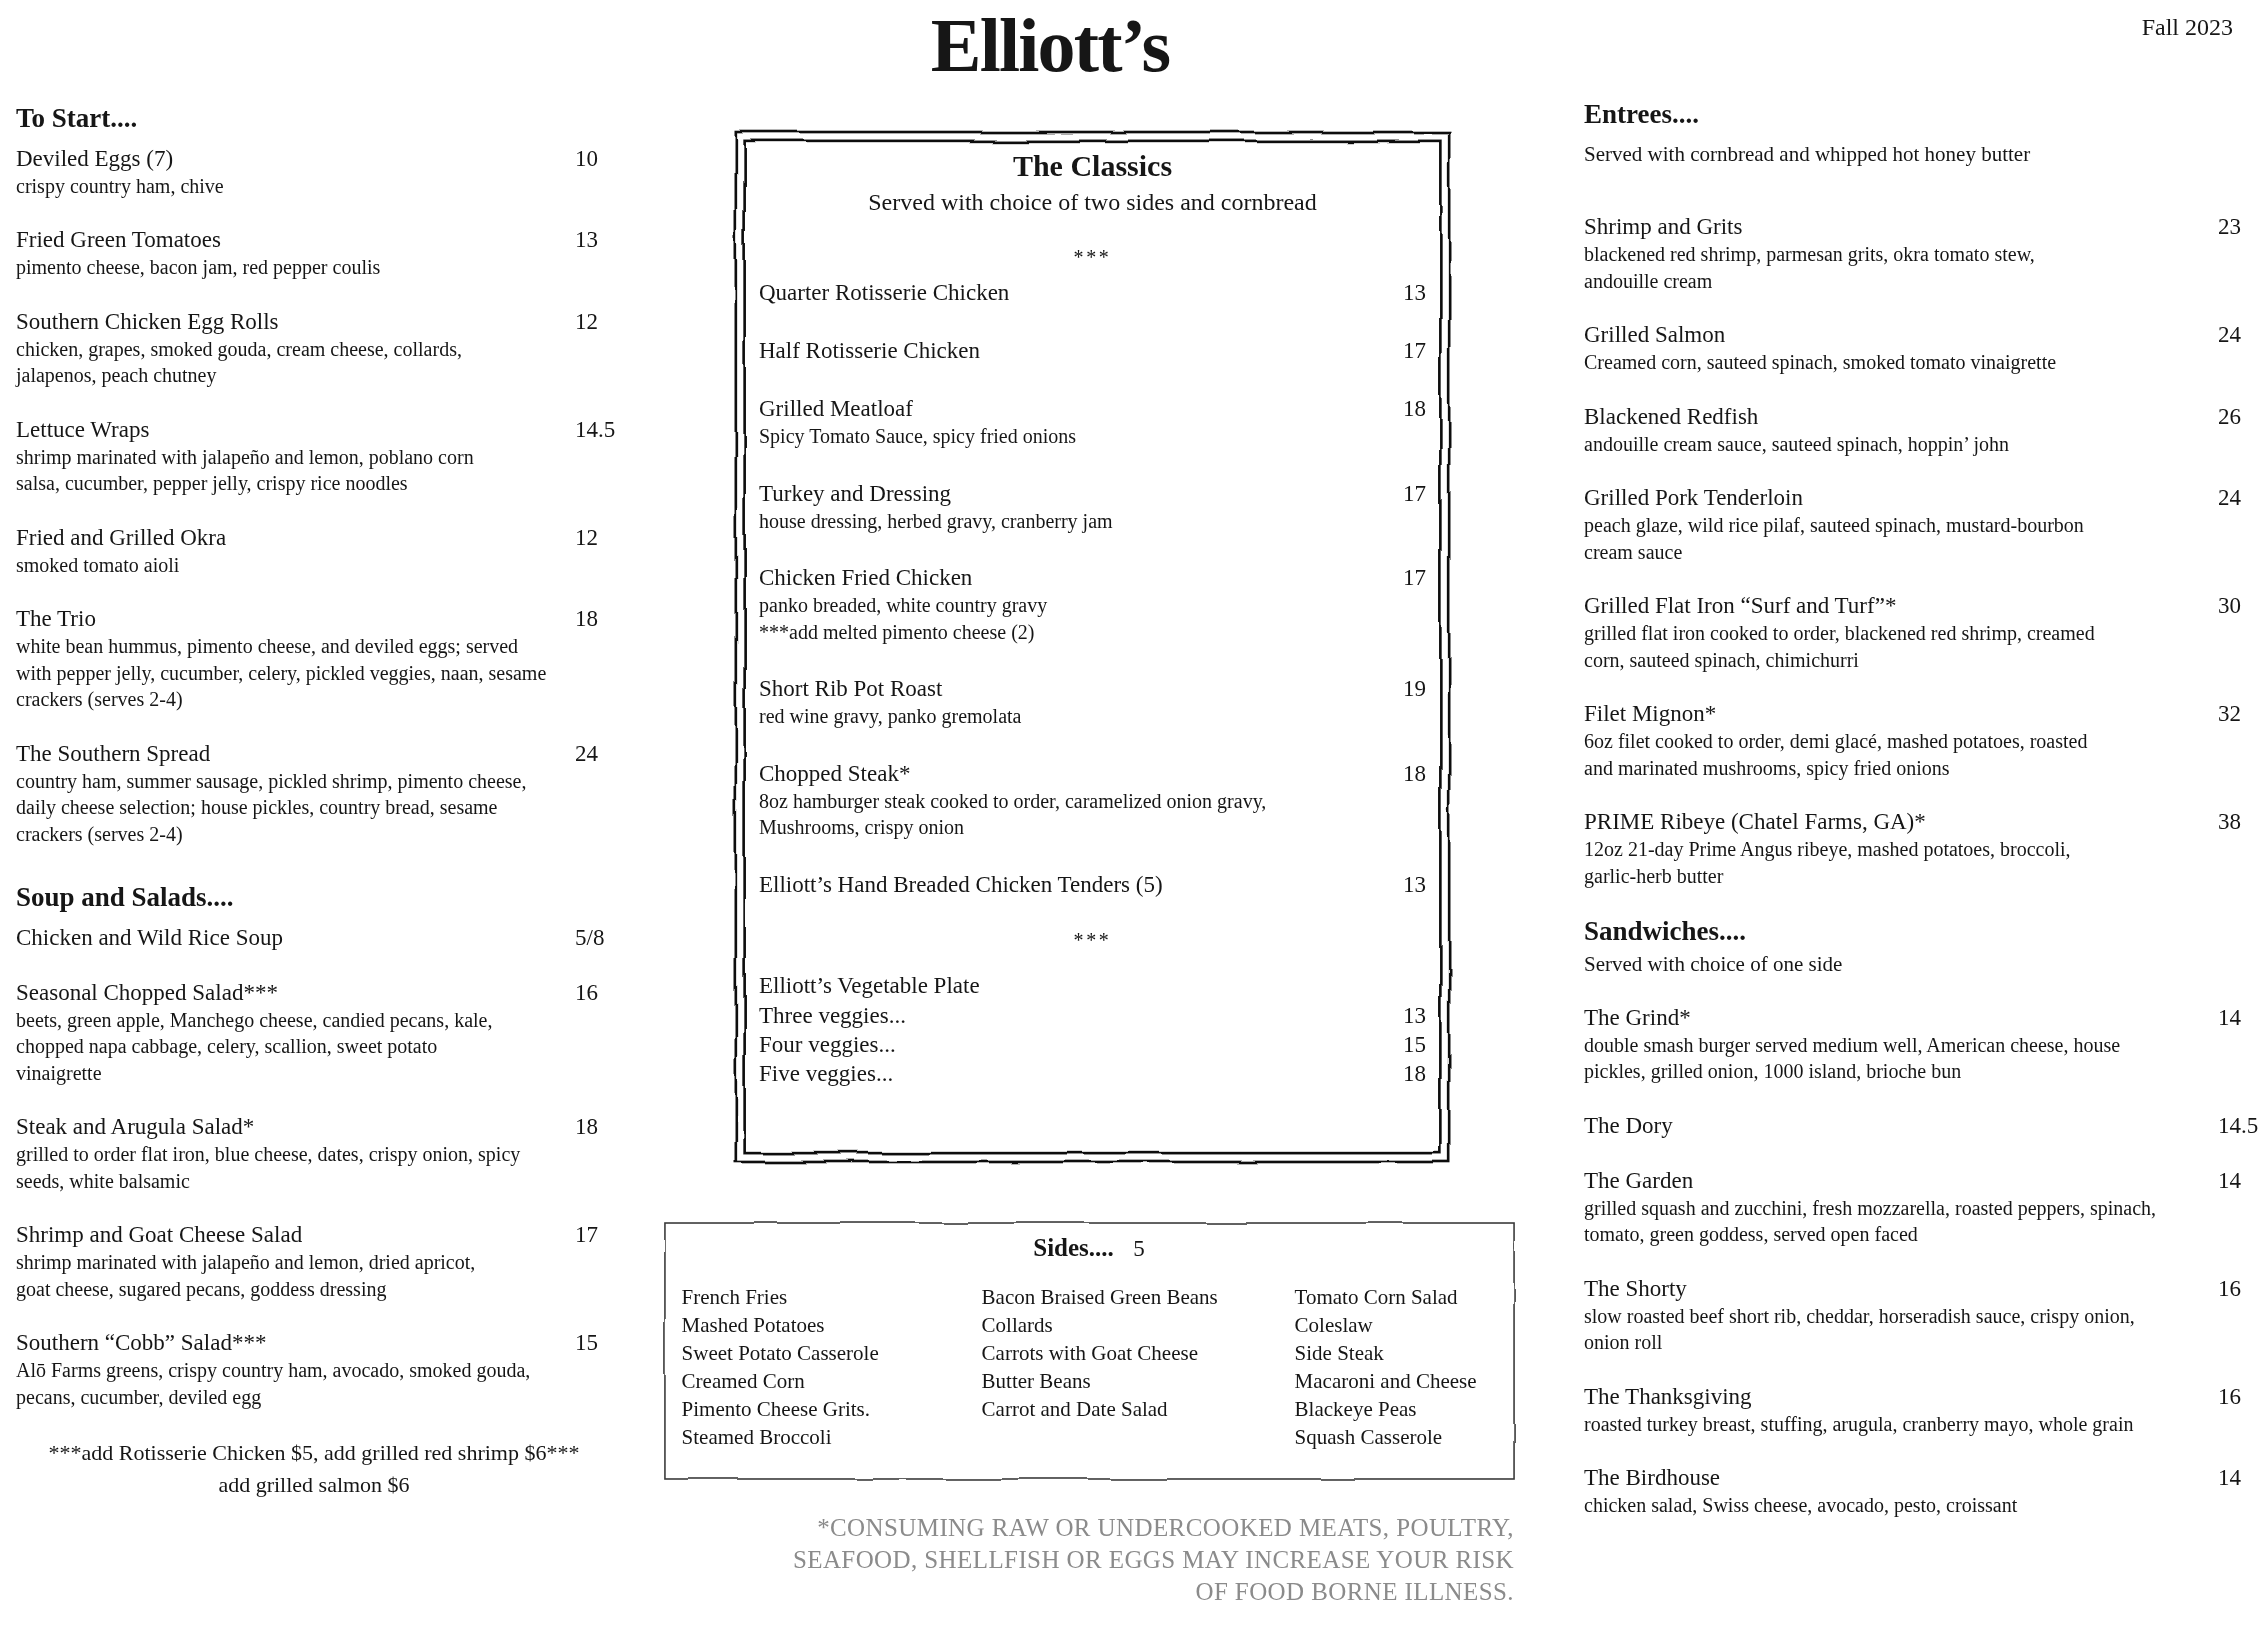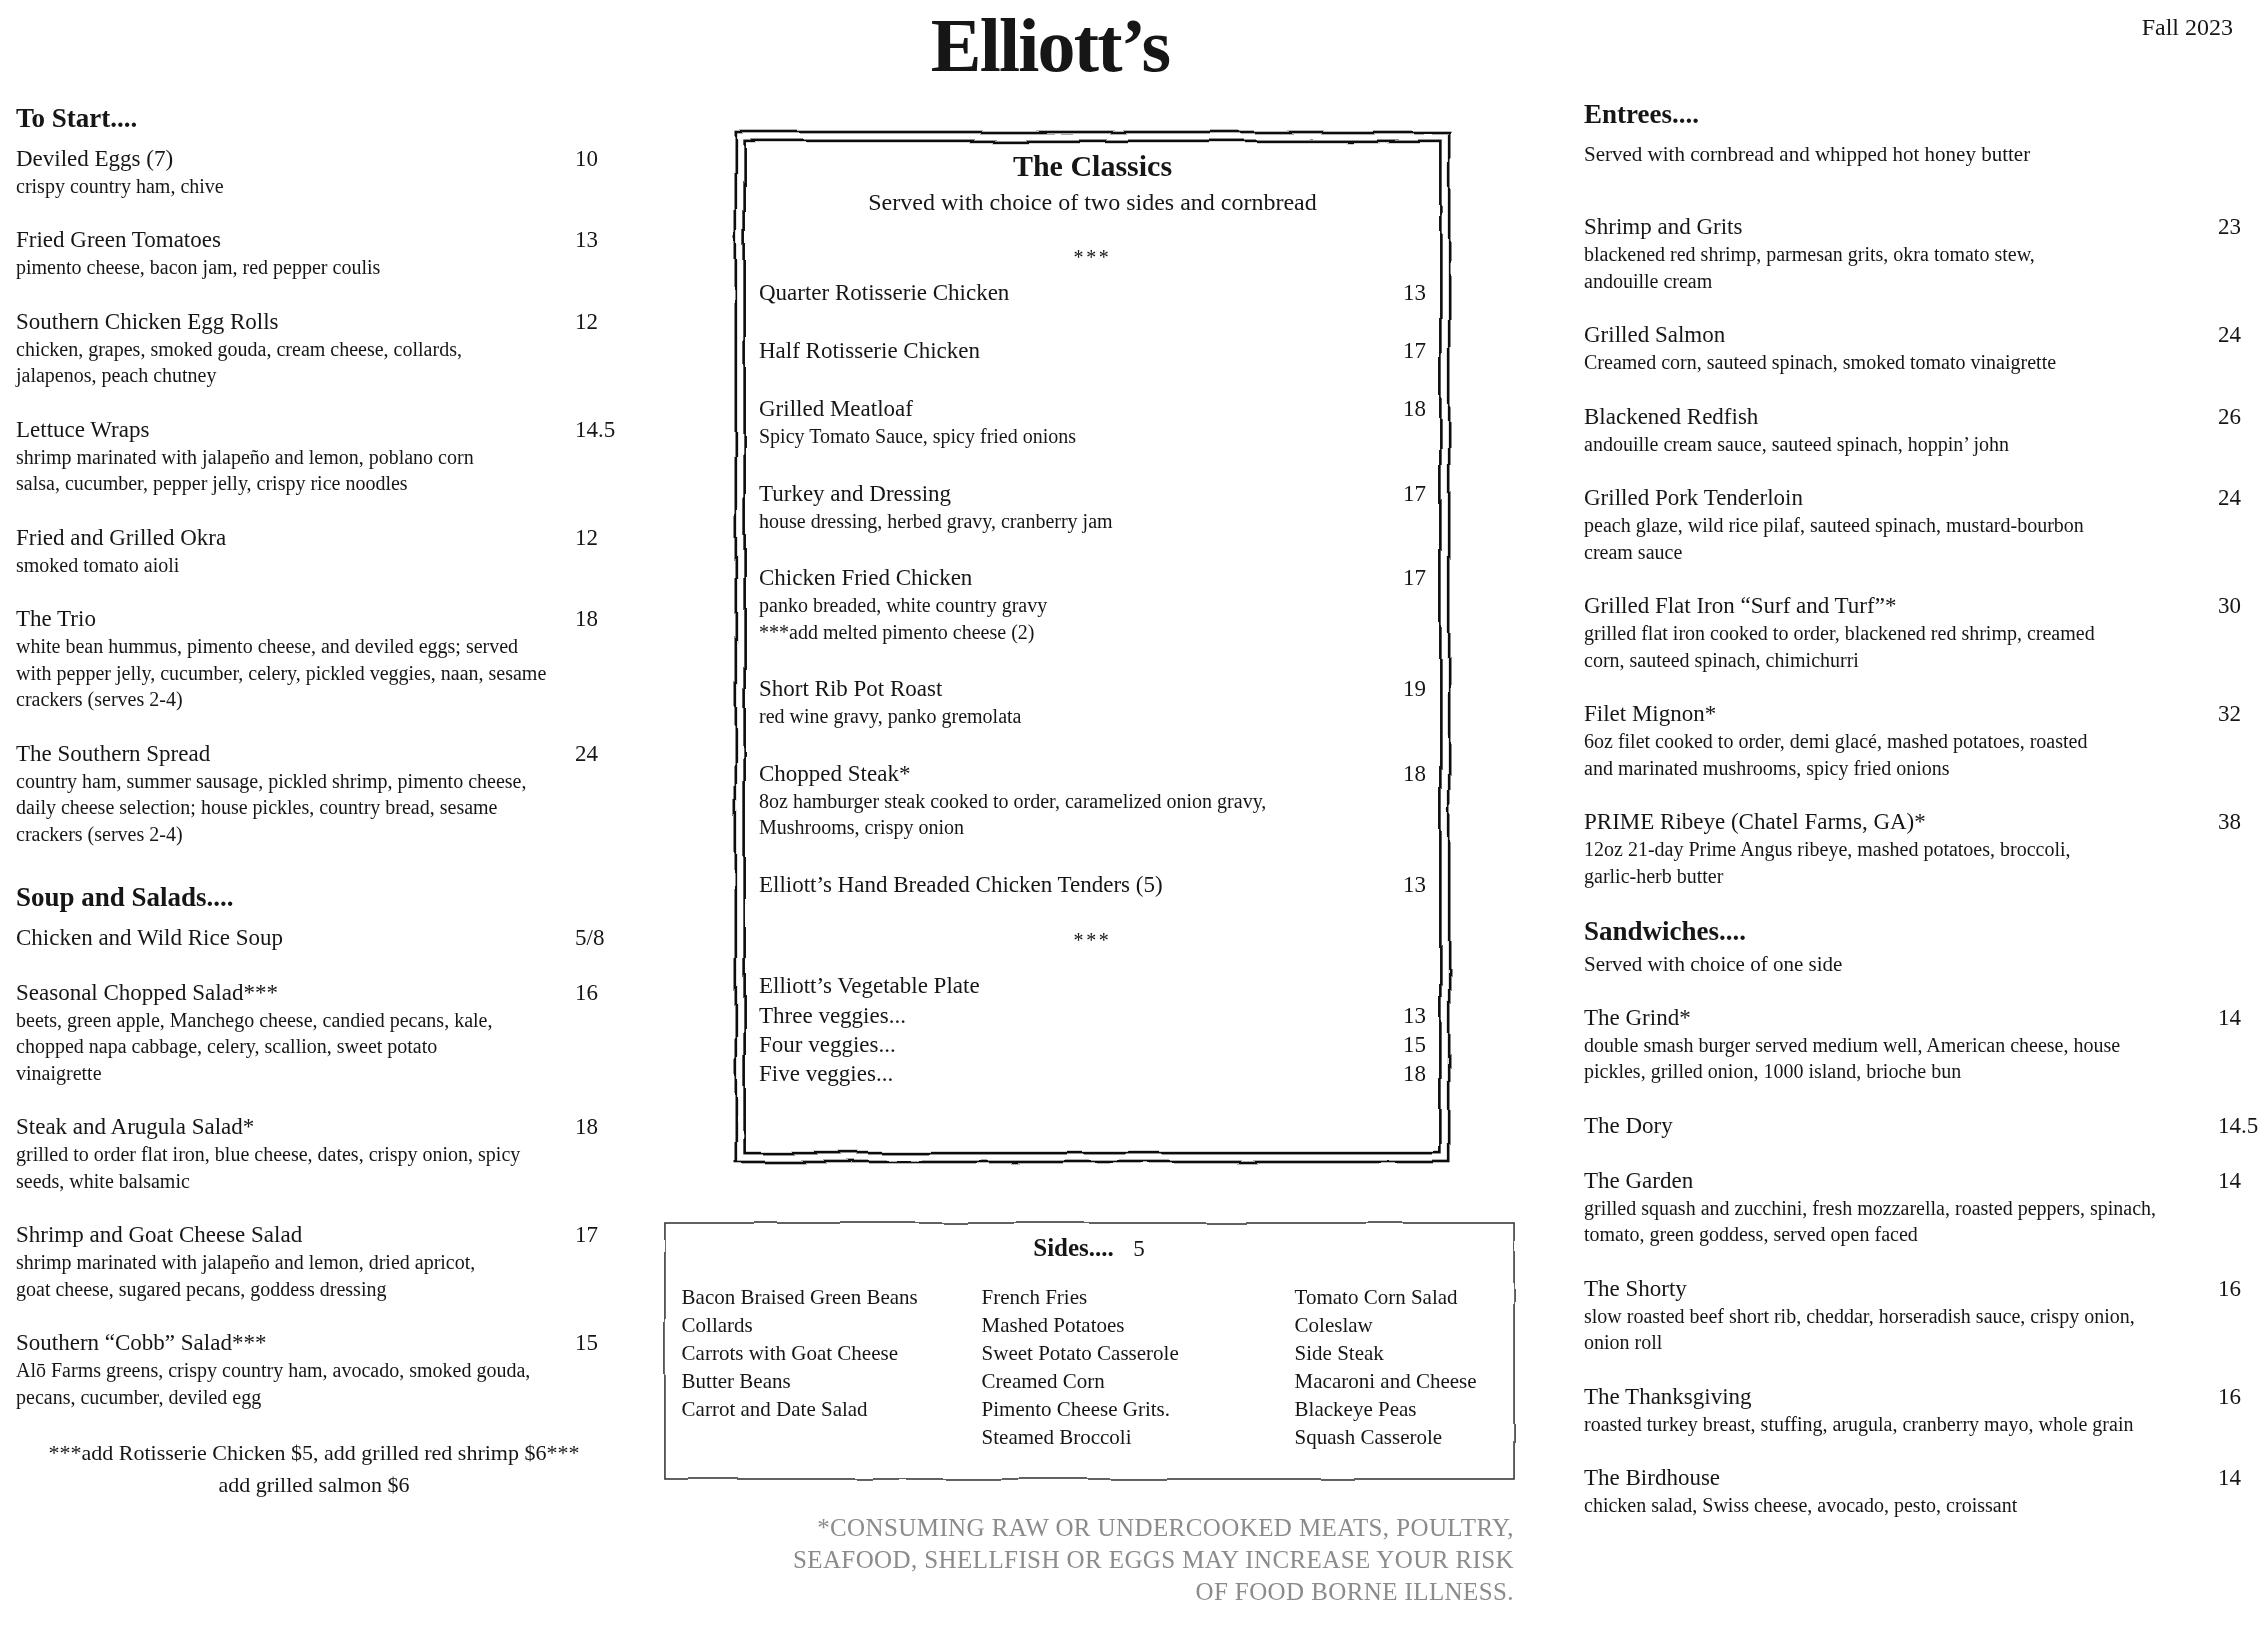--- a/index.html
+++ b/index.html
@@ -271,33 +271,33 @@
     <g filter="url(#wob2)" fill="none" stroke="#3a3a3a">
       <rect x="9" y="9" width="962" height="290" stroke-width="1.8"></rect>
     </g>
   </svg>
   <div class="box-inner">
     <div class="s-head">
       <span>Sides....</span><span class="s-pr">5</span>
     </div>
     <div class="s-grid">
       <div class="cell">
-        <div>Bacon Braised Green Beans</div>
-        <div>Collards</div>
-        <div>Carrots with Goat Cheese</div>
-        <div>Butter Beans</div>
-        <div>Carrot and Date Salad</div>
-      </div>
-      <div class="cell">
         <div>French Fries</div>
         <div>Mashed Potatoes</div>
         <div>Sweet Potato Casserole</div>
         <div>Creamed Corn</div>
         <div>Pimento Cheese Grits.</div>
         <div>Steamed Broccoli</div>
+      </div>
+      <div class="cell">
+        <div>Bacon Braised Green Beans</div>
+        <div>Collards</div>
+        <div>Carrots with Goat Cheese</div>
+        <div>Butter Beans</div>
+        <div>Carrot and Date Salad</div>
       </div>
       <div class="cell">
         <div>Tomato Corn Salad</div>
         <div>Coleslaw</div>
         <div>Side Steak</div>
         <div>Macaroni and Cheese</div>
         <div>Blackeye Peas</div>
         <div>Squash Casserole</div>
       </div>
     </div>

